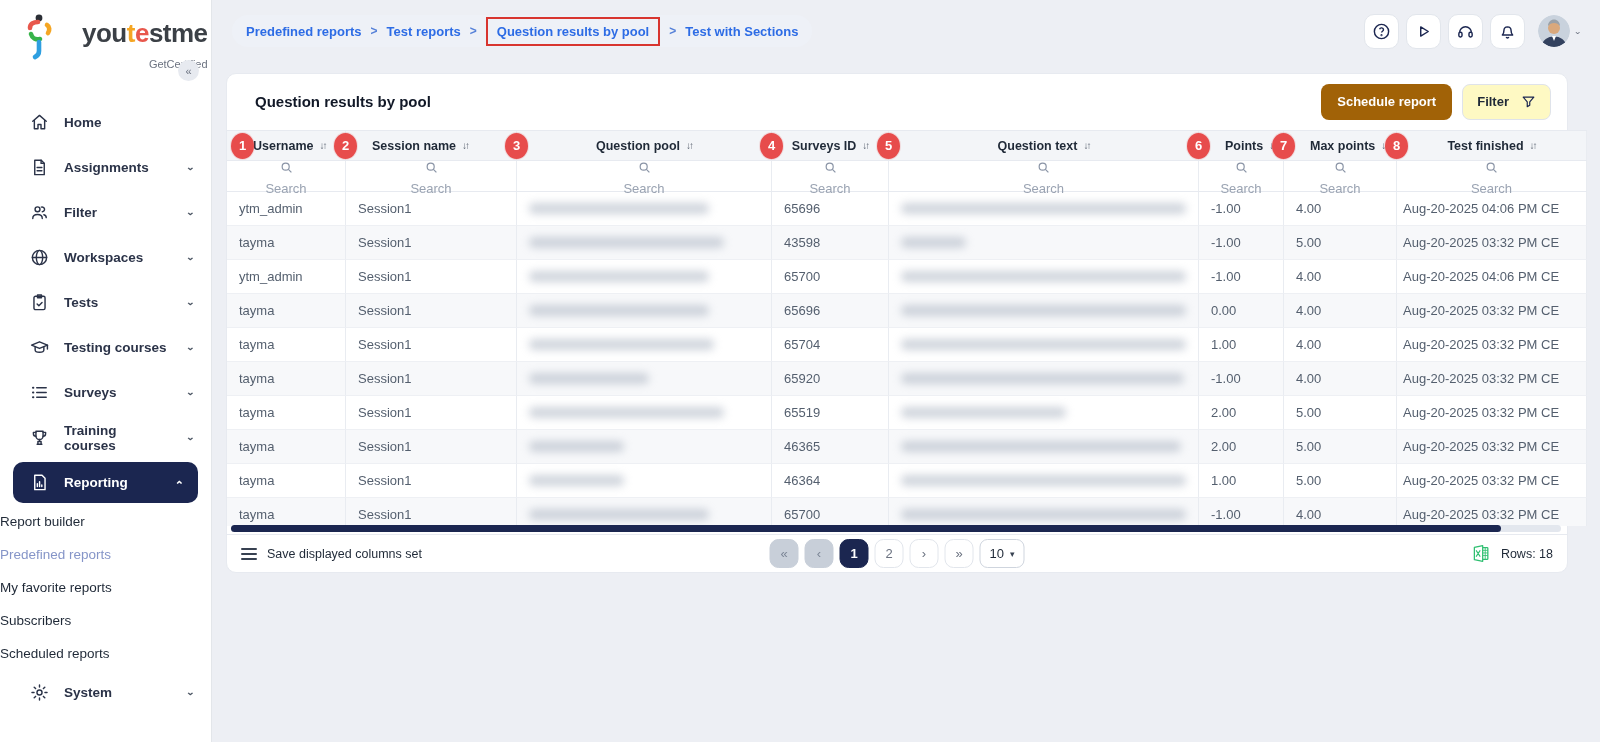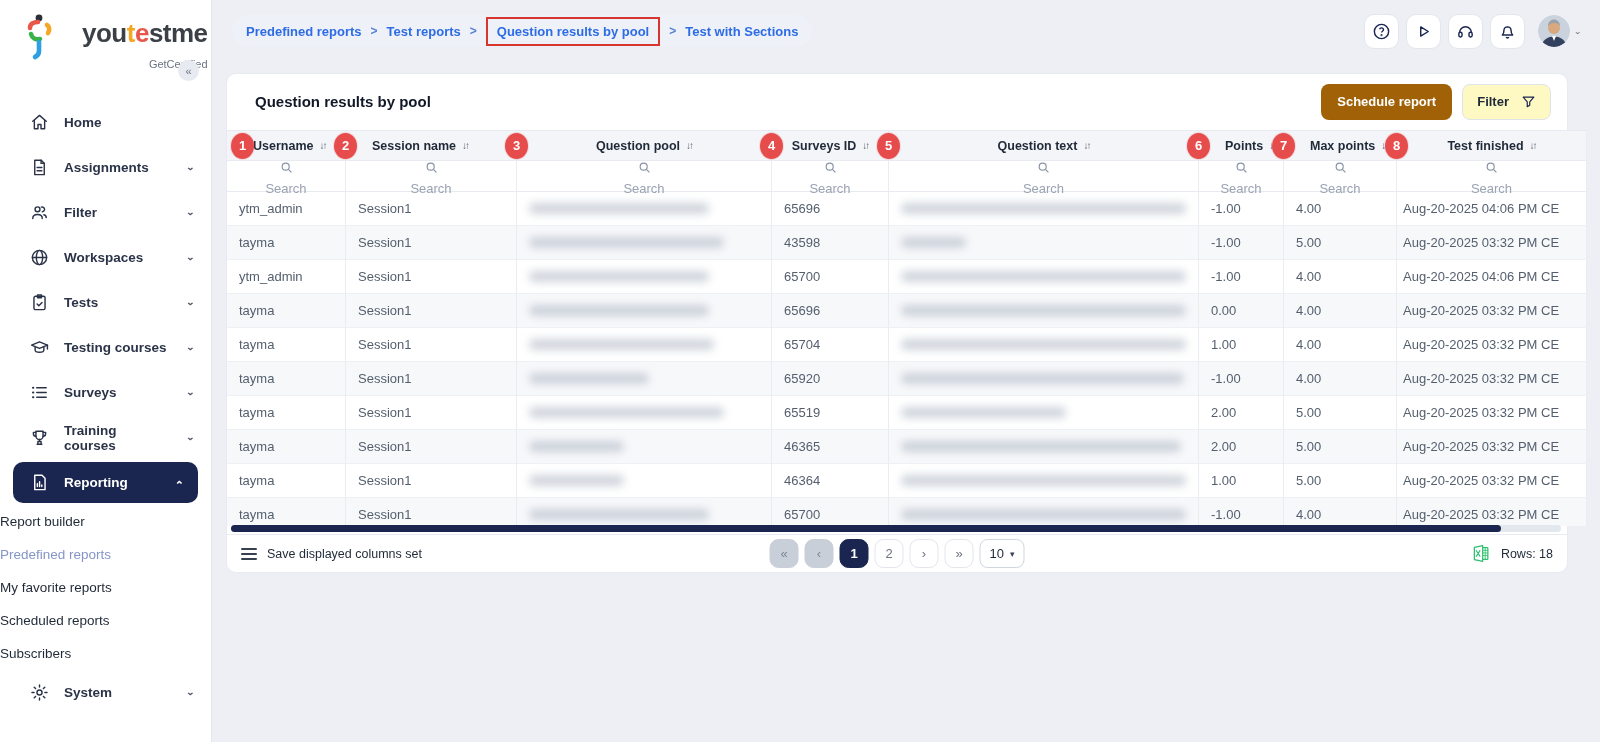--- a/index.html
+++ b/index.html
@@ -204,22 +204,22 @@
             <path d="M6 2.8h9.2L19 6.6V21H6z"></path>
             <path d="M9.3 17v-3.5M12.1 17v-6M14.9 17v-2"></path>
           </svg>
         </span>
         <span>Reporting</span>
         <span class="nv-chevron" style="transform: translateY(3px);">⌃</span>
       </div>
       <div class="nav-sub">Report builder</div>
       <div class="nav-sub current">Predefined reports</div>
       <div class="nav-sub">My favorite reports</div>
+      <div class="nav-sub">Subscribers</div>
       <div class="nav-sub">Scheduled reports</div>
-      <div class="nav-sub">Subscribers</div>
       <div class="nav-item">
         <span class="nv-icon">
           <svg viewBox="0 0 24 24" fill="none" stroke="currentColor" stroke-width="1.8" stroke-linecap="round" stroke-linejoin="round">
             <circle cx="12" cy="12" r="3.2"></circle>
             <path d="M12 2.5v2.6M12 18.9v2.6M2.5 12h2.6M18.9 12h2.6M5.3 5.3l1.8 1.8M16.9 16.9l1.8 1.8M18.7 5.3l-1.8 1.8M7.1 16.9l-1.8 1.8"></path>
           </svg>
         </span>
         <span>System</span>
         <span class="nv-chevron">⌄</span>
       </div>

